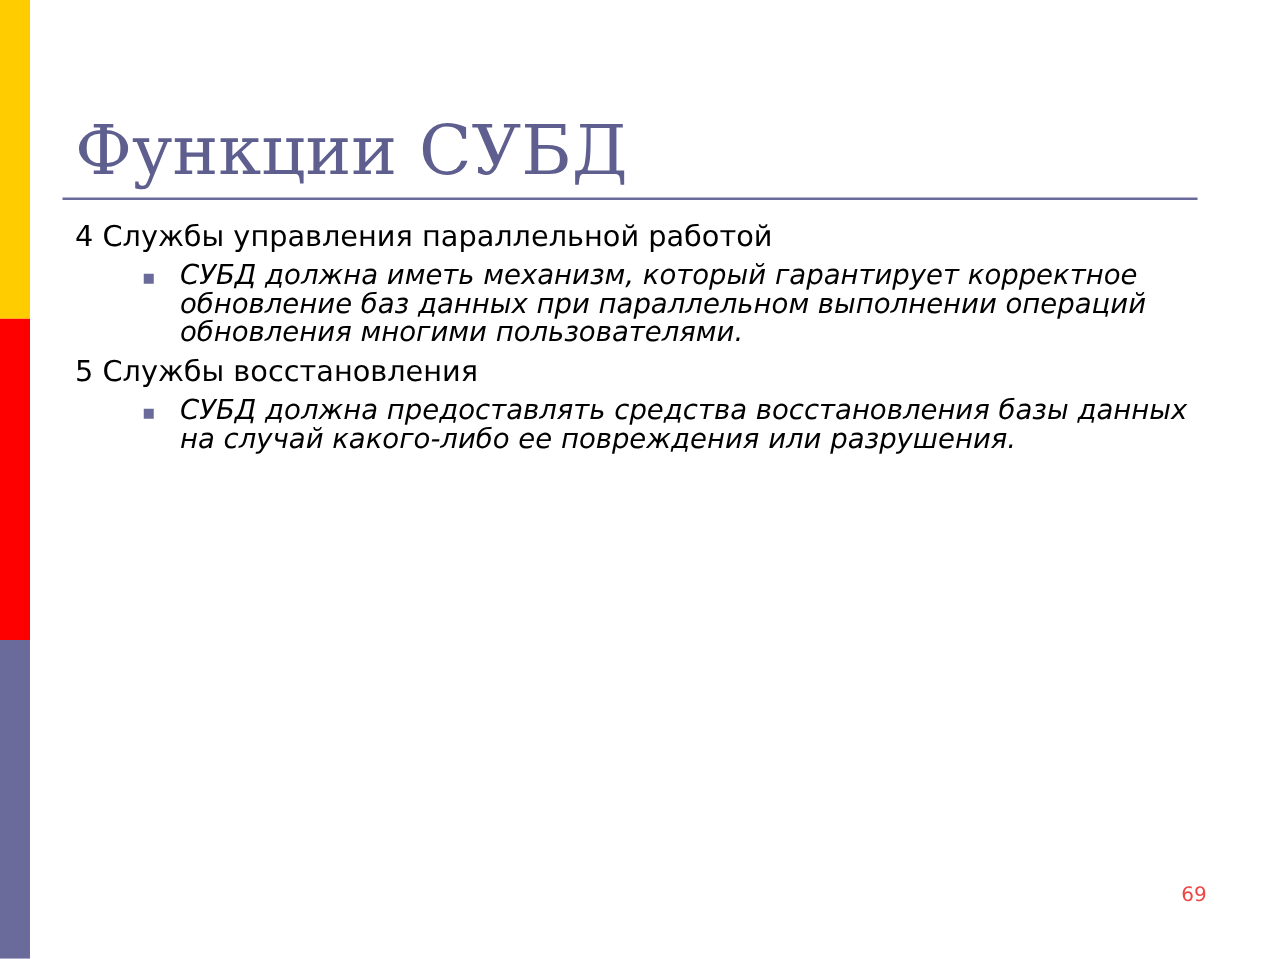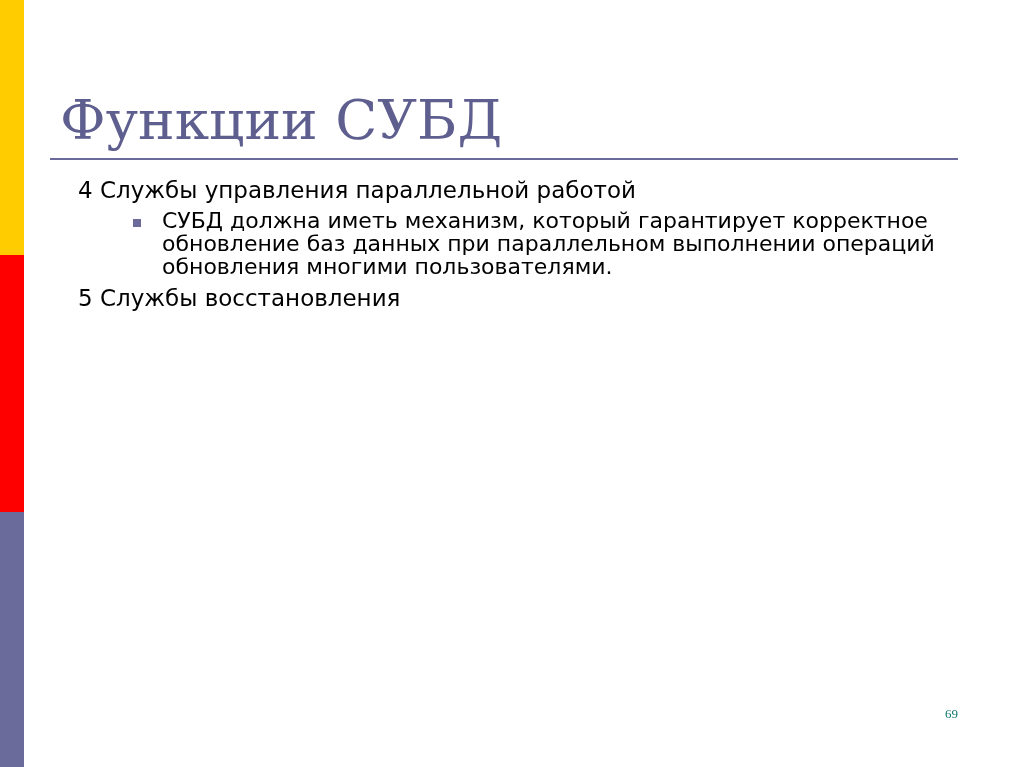--- a/index.html
+++ b/index.html
@@ -5,26 +5,26 @@
   html, body { margin:0; padding:0; }
   body { width:1024px; height:767px; background:#fff; position:relative; overflow:hidden;
          font-family:"DejaVu Sans", sans-serif; }
   .bar { position:absolute; left:0; width:24px; }
   .bar.y { top:0; height:255px; background:#FFCC00; }
   .bar.r { top:255px; height:257px; background:#FF0000; }
   .bar.b { top:512px; height:255px; background:#6B6B9B; }
   .title { position:absolute; left:60px; top:88px; font-family:"DejaVu Serif", serif;
            font-size:55px; color:#5E5E8F; letter-spacing:0px; }
   .rule { position:absolute; left:50px; top:158px; width:908px; height:2px; background:#6B6B9B; }
-  .content { position:absolute; left:60px; top:176px; width:920px; color:#000;margin-left:18px; }
+  .content { position:absolute; left:60px; top:176px; width:920px; color:#000; }
   .h { font-size:23px; line-height:29px; margin:0 0 4px 0; }
-  .bullet { position:relative; padding-left:84px; font-size:22px; line-height:23px; margin:0 0 6px 0; }
+  .bullet { position:relative; padding-left:84px; font-size:22px; line-height:23px; margin:0 0 6px 0;font-style:italic; }
   .bullet .sq { position:absolute; left:55px; top:10px; width:8px; height:8px; background:#6B6B9B; }
   .section { margin-bottom:6px; }
-  .pagenum { position:absolute; left:945px; top:706px; font-size:13px; color:#0f766e;font-family:Liberation Serif, serif; }
+  .pagenum { position:absolute; left:945px; top:706px; font-size:16px; color:#ef4444; }
 </style>
 </head>
 <body>
 
 <div class="bar y"></div>
 <div class="bar r"></div>
 <div class="bar b"></div>
 
 <div class="title">Функции СУБД</div>
 <div class="rule"></div>
@@ -32,18 +32,22 @@
 <div class="content">
   <div class="section">
     <p class="h">4 Службы управления параллельной работой</p>
     <div class="bullet">
       <span class="sq"></span>
       <span>СУБД должна иметь механизм, который гарантирует корректное обновление баз данных при параллельном выполнении операций обновления многими пользователями.</span>
     </div>
   </div>
   <div class="section">
     <p class="h">5 Службы восстановления</p>
+    <div class="bullet">
+      <span class="sq"></span>
+      <span>СУБД должна предоставлять средства восстановления базы данных на случай какого-либо ее повреждения или разрушения.</span>
+    </div>
   </div>
   <div class="section">
   </div>
 </div>
 
 <div class="pagenum">69</div>
 
 </body></html>

